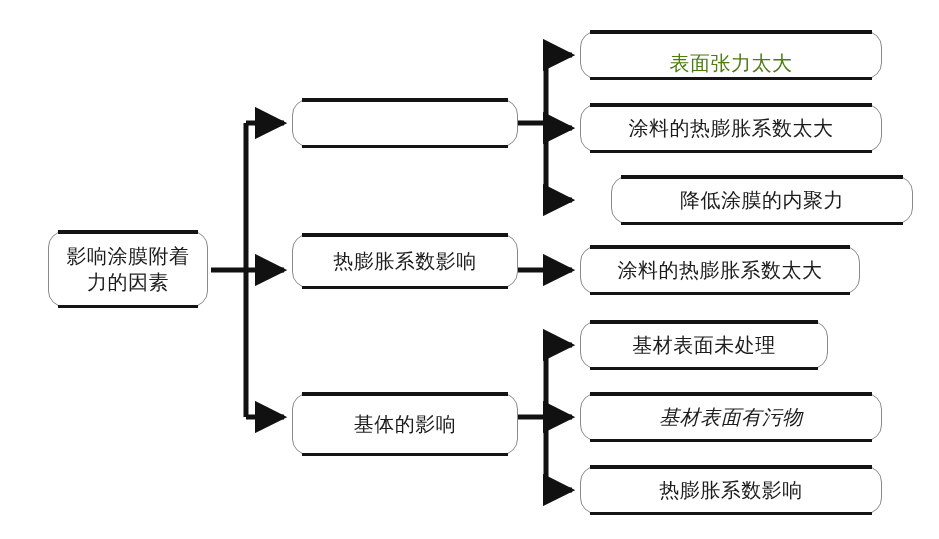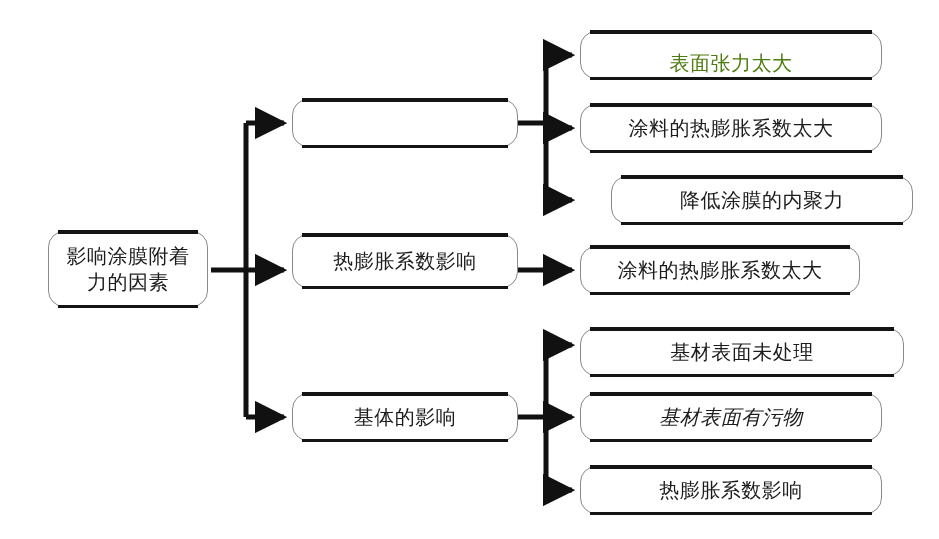--- a/index.html
+++ b/index.html
@@ -150,28 +150,28 @@
     <span class="label" style="color: rgb(28, 28, 28);">热膨胀系数影响</span>
   </div>
 
   <div class="node leaf" style="left: 580px; top: 246px; width: 280px; height: 48px;">
     <span class="shell" style="border-color: rgb(138, 138, 138); background: rgb(255, 255, 255);"></span>
     <span class="bar-top" style="background: rgb(20, 20, 20);"></span>
     <span class="bar-bottom" style="background: rgb(20, 20, 20);"></span>
     <span class="label" style="color: rgb(28, 28, 28);">涂料的热膨胀系数太大</span>
   </div>
 
-  <div class="node mid" style="left: 292px; top: 393px; width: 226px; height: 48px;">
+  <div class="node mid" style="left: 292px; top: 393px; width: 226px; height: 62px;">
     <span class="shell" style="border-color: rgb(138, 138, 138); background: rgb(255, 255, 255);"></span>
     <span class="bar-top" style="background: rgb(20, 20, 20);"></span>
     <span class="bar-bottom" style="background: rgb(20, 20, 20);"></span>
     <span class="label" style="color: rgb(28, 28, 28);">基体的影响</span>
   </div>
 
-  <div class="node leaf" style="left: 580px; top: 328px; width: 324px; height: 48px;">
+  <div class="node leaf" style="left: 580px; top: 321px; width: 248px; height: 48px;">
     <span class="shell" style="border-color: rgb(138, 138, 138); background: rgb(255, 255, 255);"></span>
     <span class="bar-top" style="background: rgb(20, 20, 20);"></span>
     <span class="bar-bottom" style="background: rgb(20, 20, 20);"></span>
     <span class="label" style="color: rgb(28, 28, 28);">基材表面未处理</span>
   </div>
 
   <div class="node leaf" style="left: 580px; top: 393px; width: 302px; height: 48px; font-style: italic;">
     <span class="shell" style="border-color: rgb(138, 138, 138); background: rgb(255, 255, 255);"></span>
     <span class="bar-top" style="background: rgb(20, 20, 20);"></span>
     <span class="bar-bottom" style="background: rgb(20, 20, 20);"></span>

